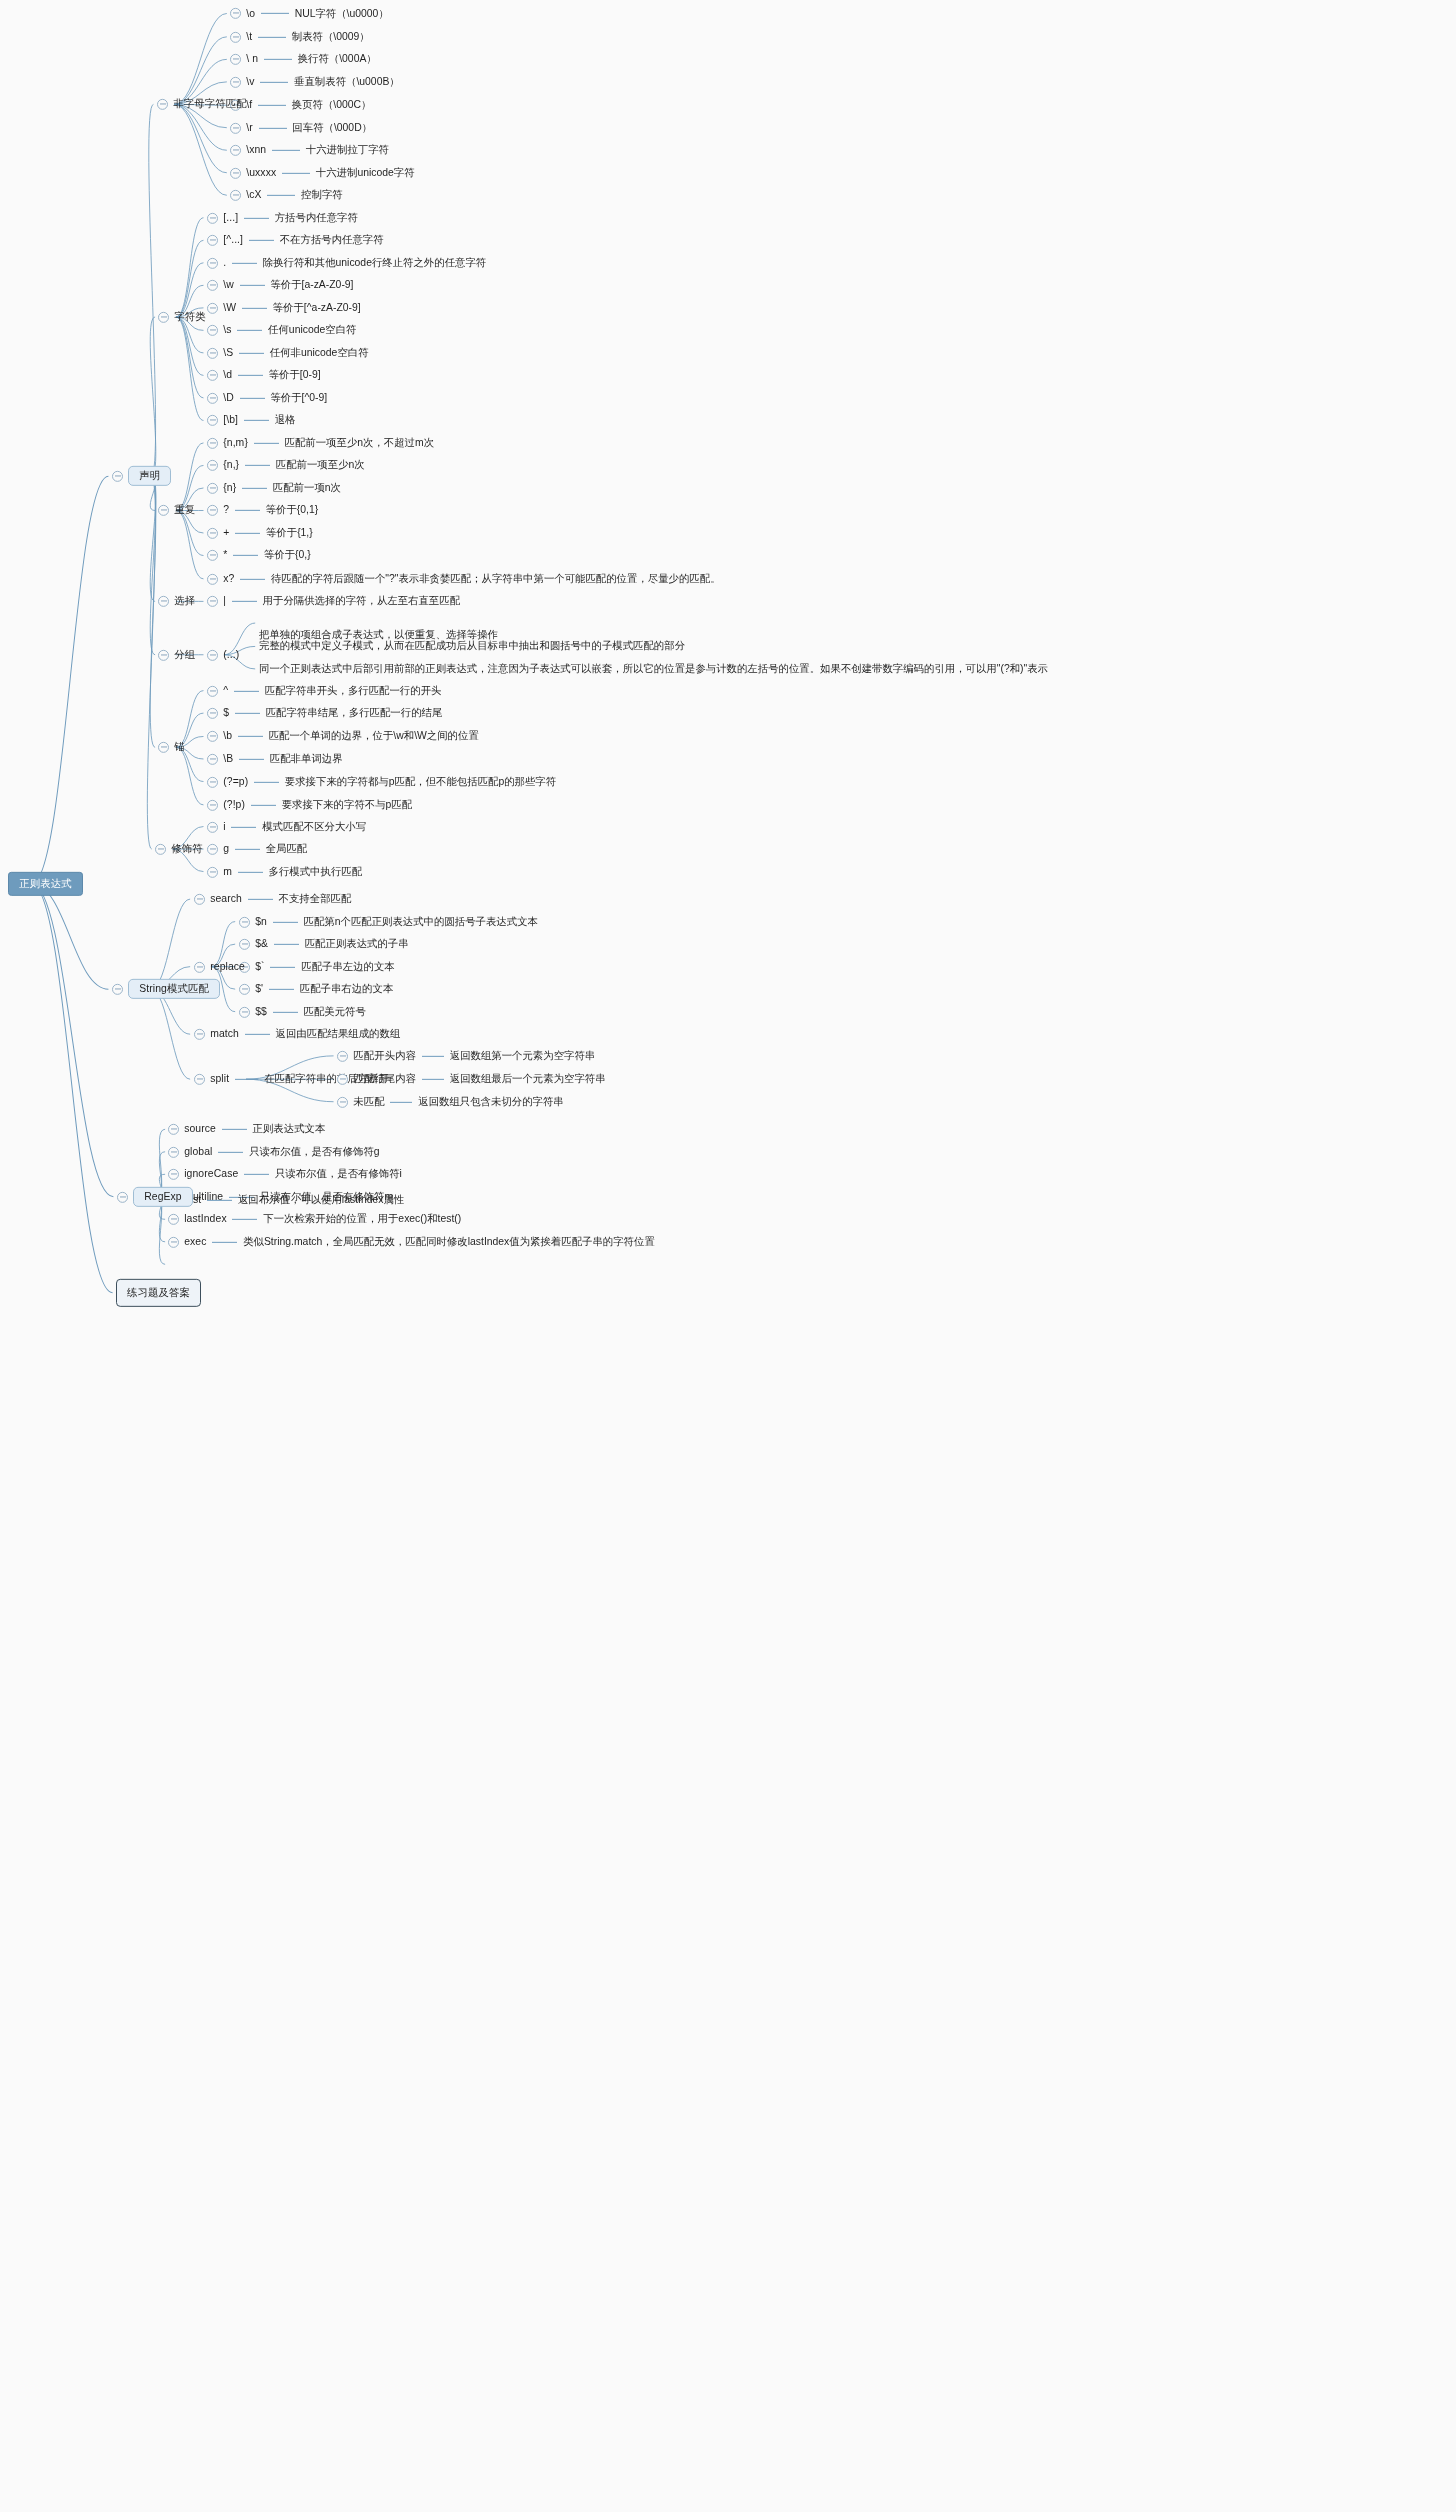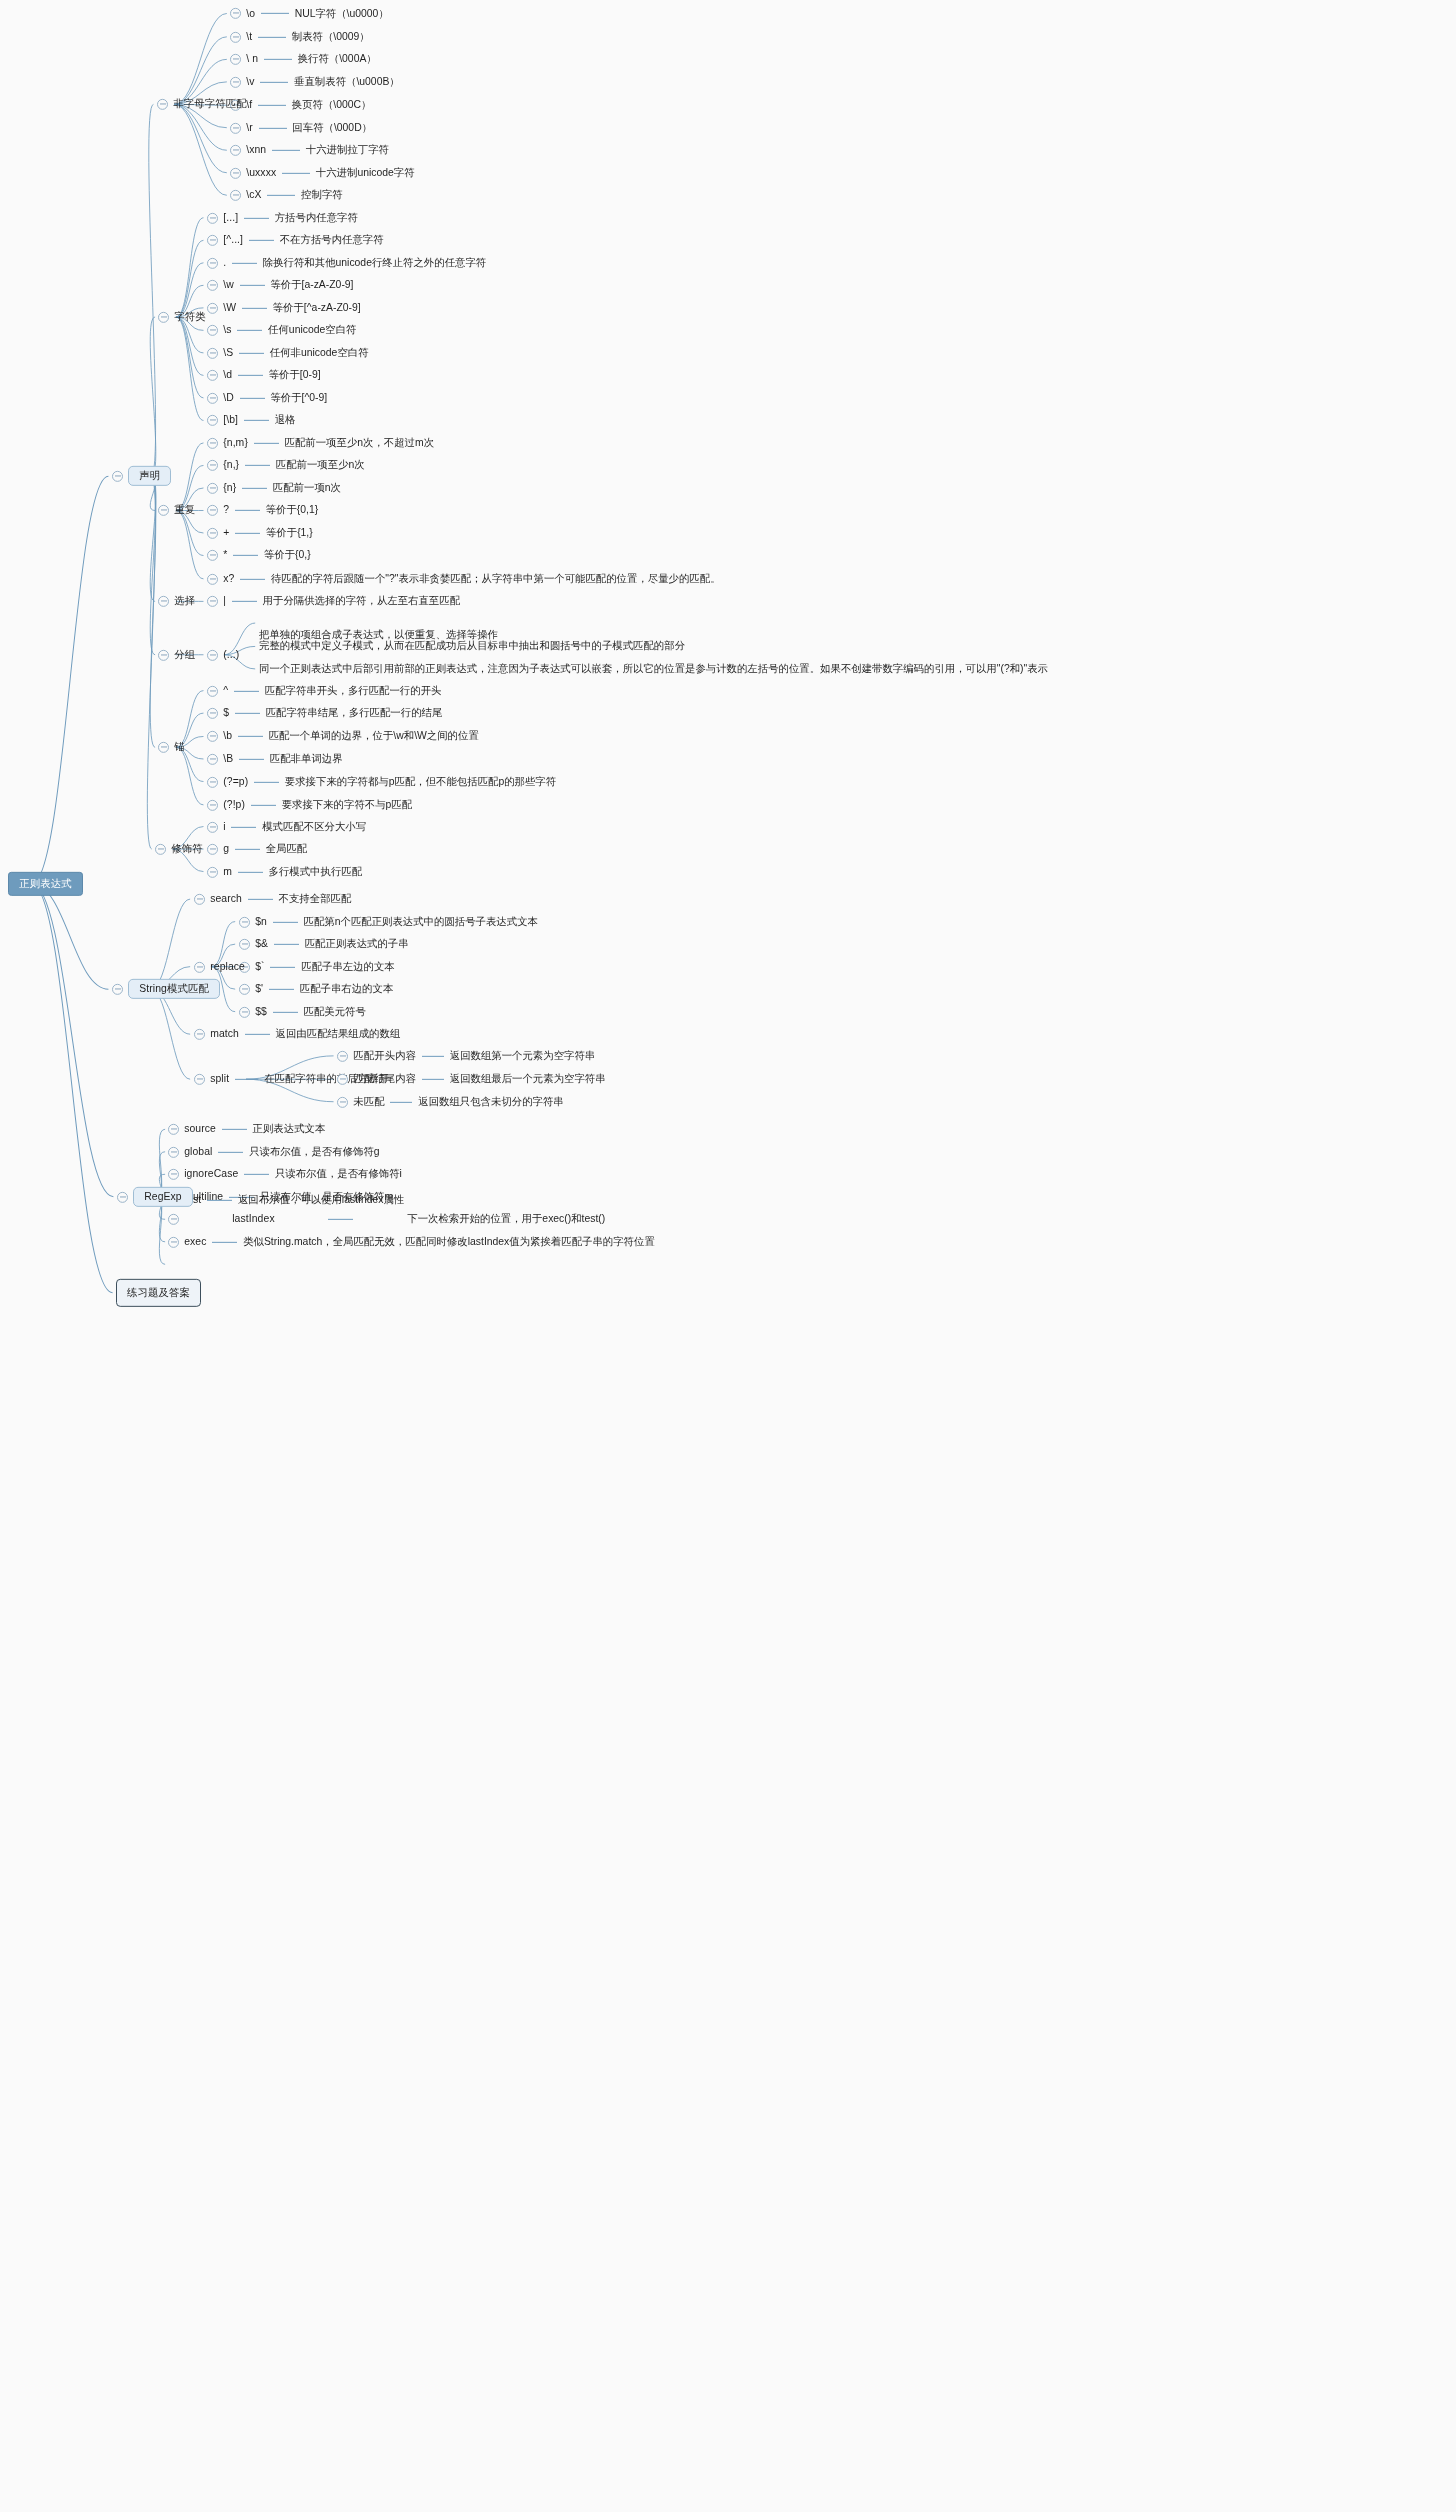--- a/index.html
+++ b/index.html
@@ -522,21 +522,21 @@
       <span class="lbl">ignoreCase</span>
       <span class="dash" style="width: 25px;"></span>
       <span class="desc">只读布尔值，是否有修饰符i</span>
     </div>
     <div class="node " style="left: 168px; top: 1197px;">
       <span class="toggle"></span>
       <span class="lbl">multiline</span>
       <span class="dash" style="width: 25px;"></span>
       <span class="desc">只读布尔值，是否有修饰符m</span>
     </div>
-    <div class="node " style="left: 168px; top: 1219px; gap: 48px;">
+    <div class="node " style="left: 168px; top: 1219px;">
       <span class="toggle"></span>
       <span class="lbl">lastIndex</span>
       <span class="dash" style="width: 25px;"></span>
       <span class="desc">下一次检索开始的位置，用于exec()和test()</span>
     </div>
     <div class="node " style="left: 168px; top: 1242px;">
       <span class="toggle"></span>
       <span class="lbl">exec</span>
       <span class="dash" style="width: 25px;"></span>
       <span class="desc">类似String.match，全局匹配无效，匹配同时修改lastIndex值为紧挨着匹配子串的字符位置</span>

